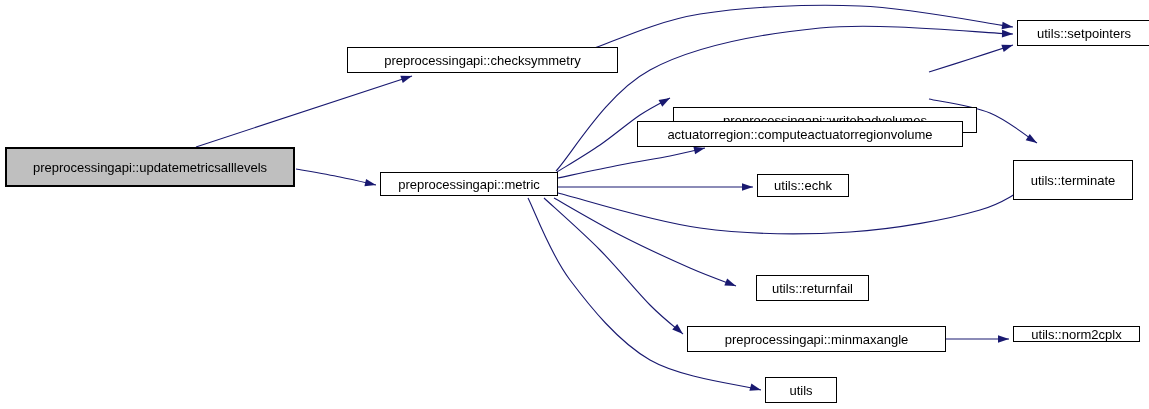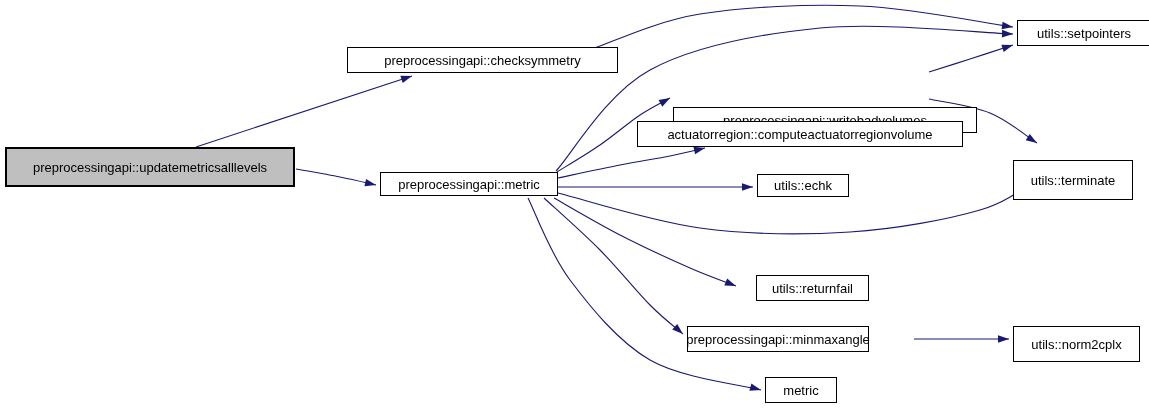--- a/index.html
+++ b/index.html
@@ -98,17 +98,17 @@
   <div id="node-layer">
       <div class="node highlighted" style="left: 5px; top: 147px; width: 290px; height: 40px;">preprocessingapi::updatemetricsalllevels</div>
       <div class="node" style="left: 347px; top: 47px; width: 271px; height: 26px;">preprocessingapi::checksymmetry</div>
       <div class="node" style="left: 380px; top: 172px; width: 178px; height: 24px;">preprocessingapi::metric</div>
       <div class="node" style="left: 673px; top: 73px; width: 304px; height: 26px; margin-top: 34px;">preprocessingapi::writebadvolumes</div>
       <div class="node" style="left: 637px; top: 121px; width: 326px; height: 26px;">actuatorregion::computeactuatorregionvolume</div>
       <div class="node" style="left: 757px; top: 174px; width: 92px; height: 23px;">utils::echk</div>
       <div class="node" style="left: 1017px; top: 20px; width: 134px; height: 26px;">utils::setpointers</div>
       <div class="node" style="left: 1013px; top: 140px; width: 120px; height: 40px; margin-top: 20px;">utils::terminate</div>
       <div class="node" style="left: 740px; top: 275px; width: 113px; height: 26px; margin-left: 16px;">utils::returnfail</div>
-      <div class="node" style="left: 687px; top: 326px; width: 182px; height: 26px;">preprocessingapi::minmaxangle</div>
-      <div class="node" style="left: 1013px; top: 326px; width: 127px; height: 36px;">utils::norm2cplx</div>
-      <div class="node" style="left: 765px; top: 377px; width: 72px; height: 26px;">metric</div>
+      <div class="node" style="left: 687px; top: 326px; width: 259px; height: 26px;">preprocessingapi::minmaxangle</div>
+      <div class="node" style="left: 1013px; top: 326px; width: 127px; height: 16px;">utils::norm2cplx</div>
+      <div class="node" style="left: 765px; top: 377px; width: 72px; height: 26px;">utils</div>
     </div>
 </div>
 
 </body></html>

